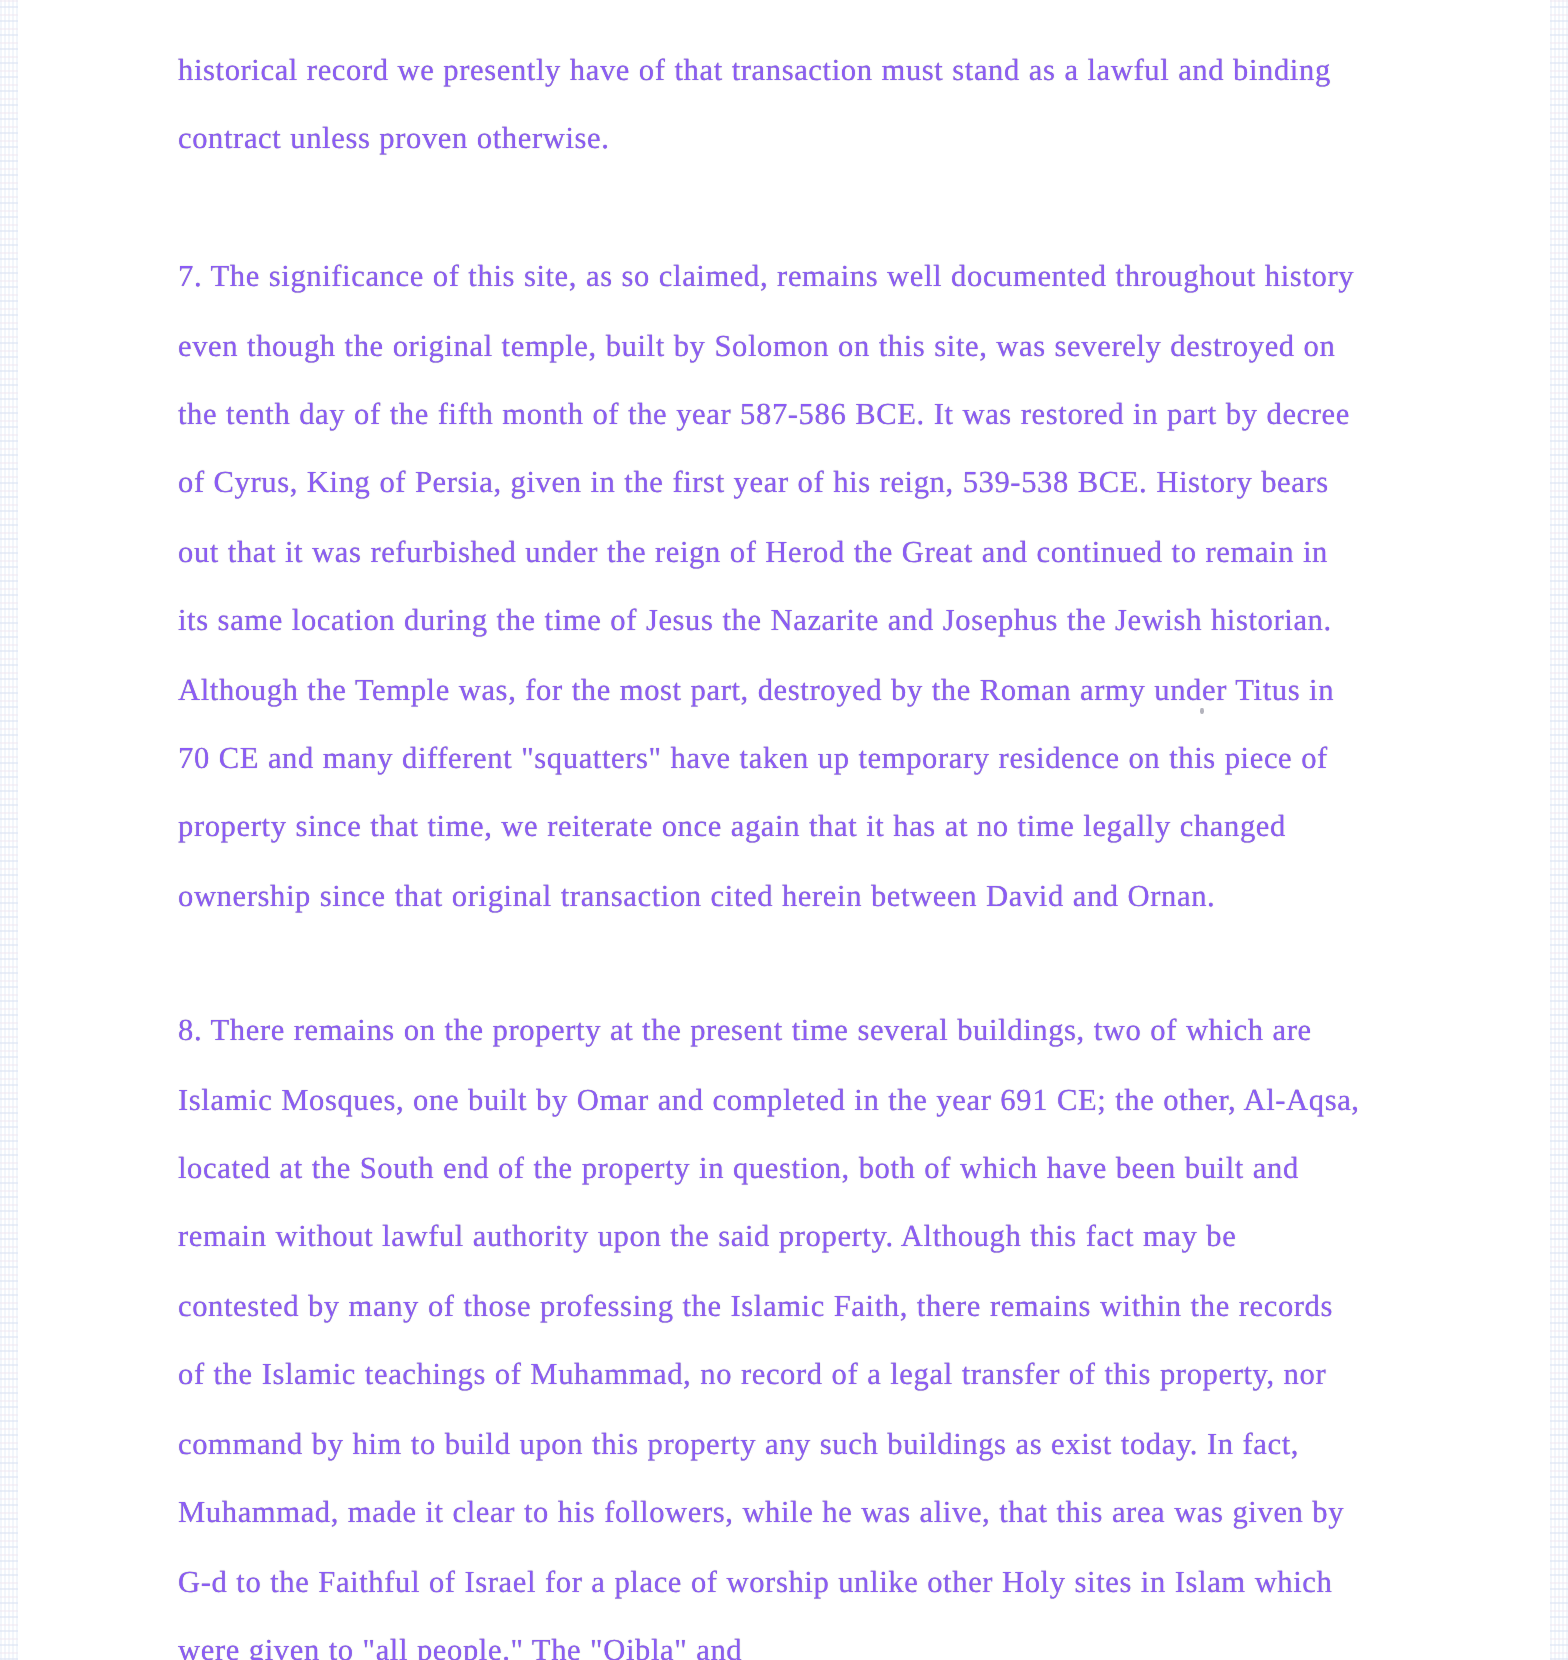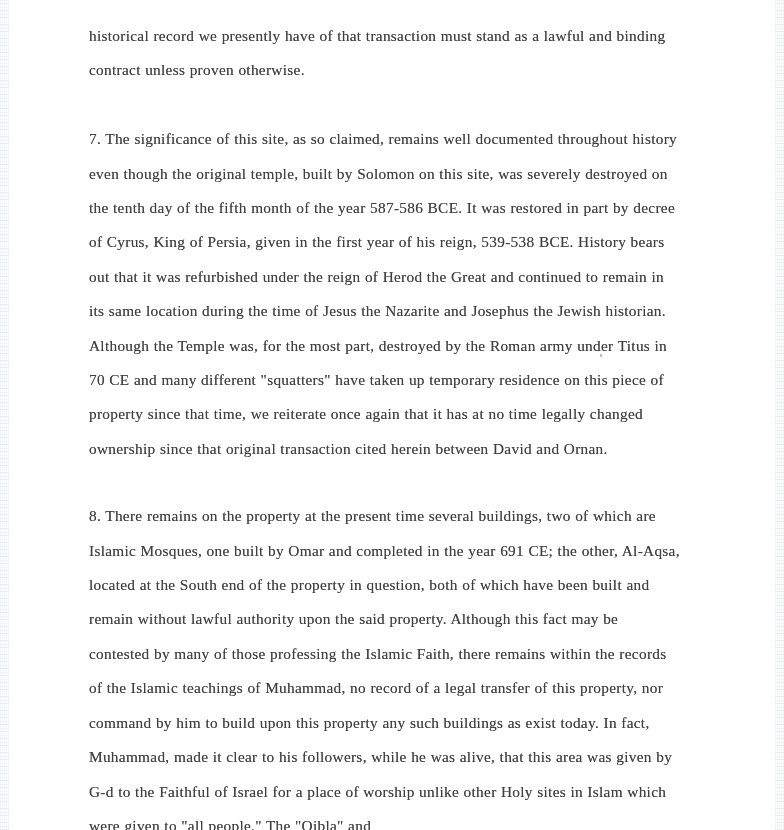--- a/index.html
+++ b/index.html
@@ -50,21 +50,21 @@
   #document-body {
     position: absolute;
     left: 89px;
     top: 0px;
     width: 592px;
   }
 
   .doc-paragraph {
     font-size: 15.3px;
     line-height: 34.4px;
-    color: #404040;
+    color: #8b5cf6;
     text-align: left;
     margin: 0;
     letter-spacing: 0.02em;
     word-spacing: 0.02em;
     
     text-shadow: 0 0 0.45px rgba(40,40,40,0.55);
   }
 
   #paragraph-continuation { margin-top: 19px; }
   #paragraph-7 { margin-top: 34.4px; }

